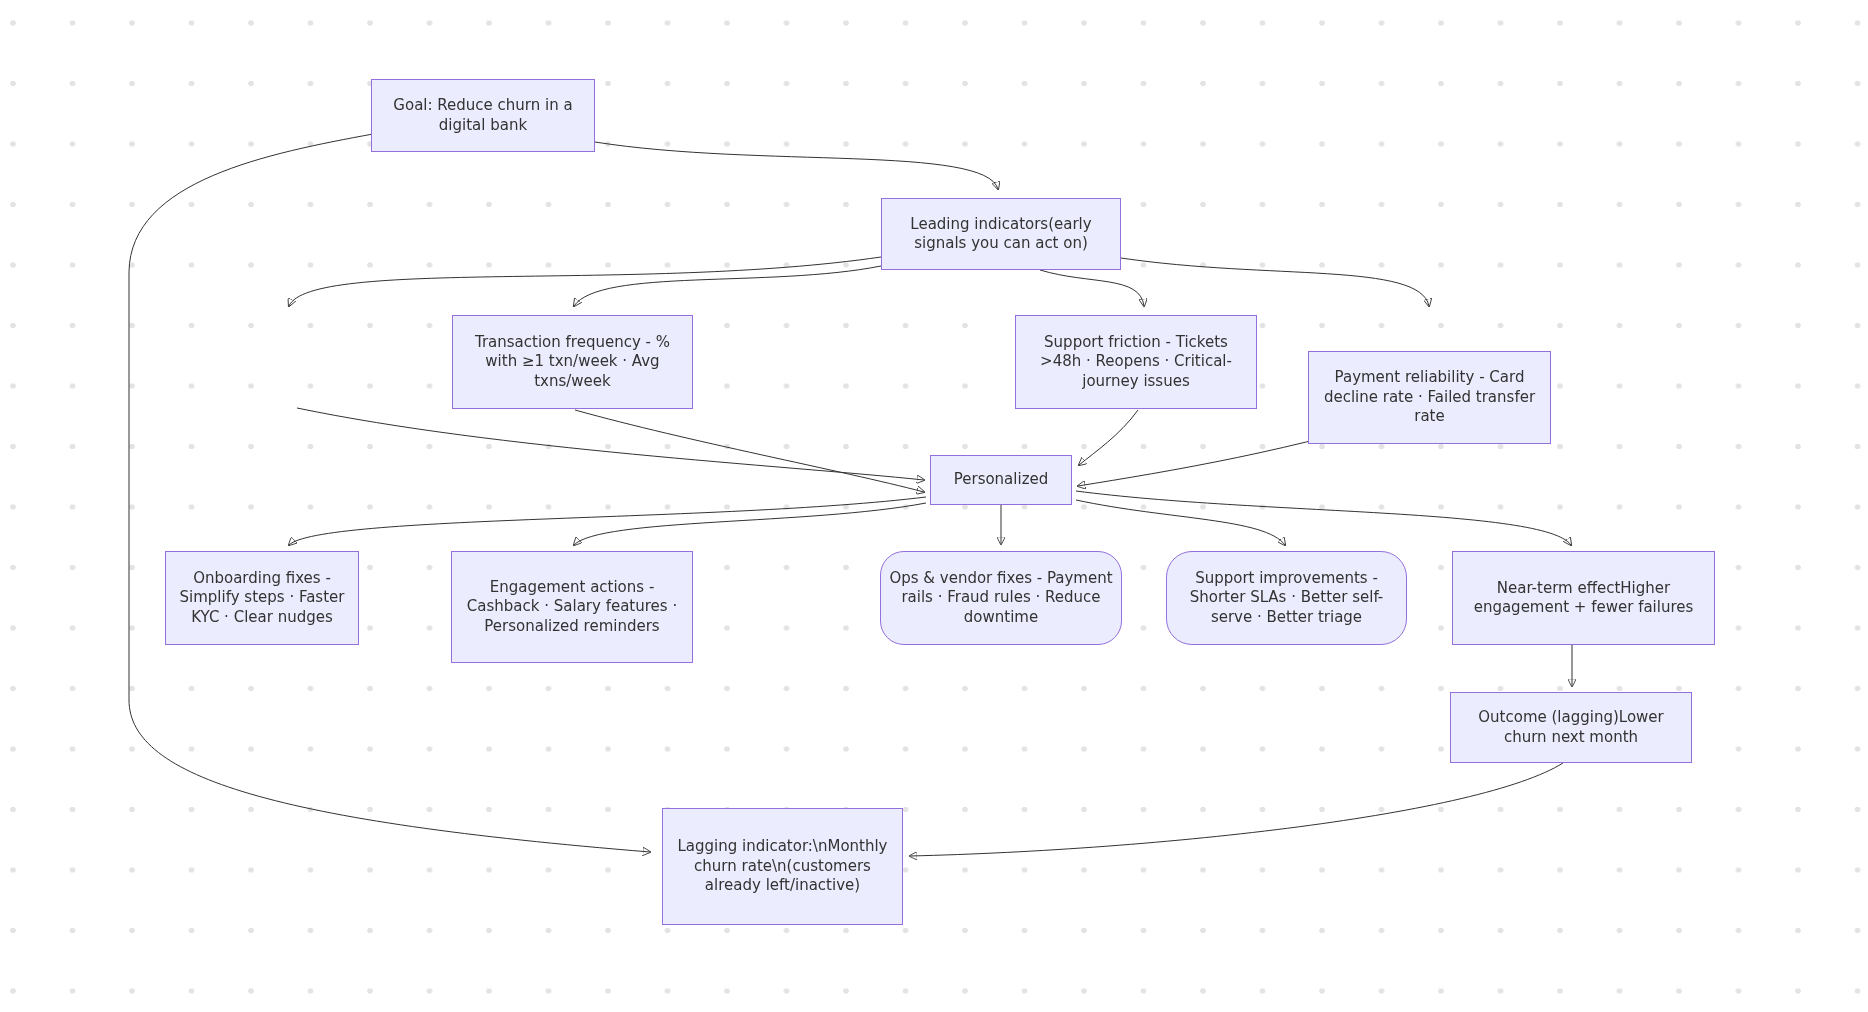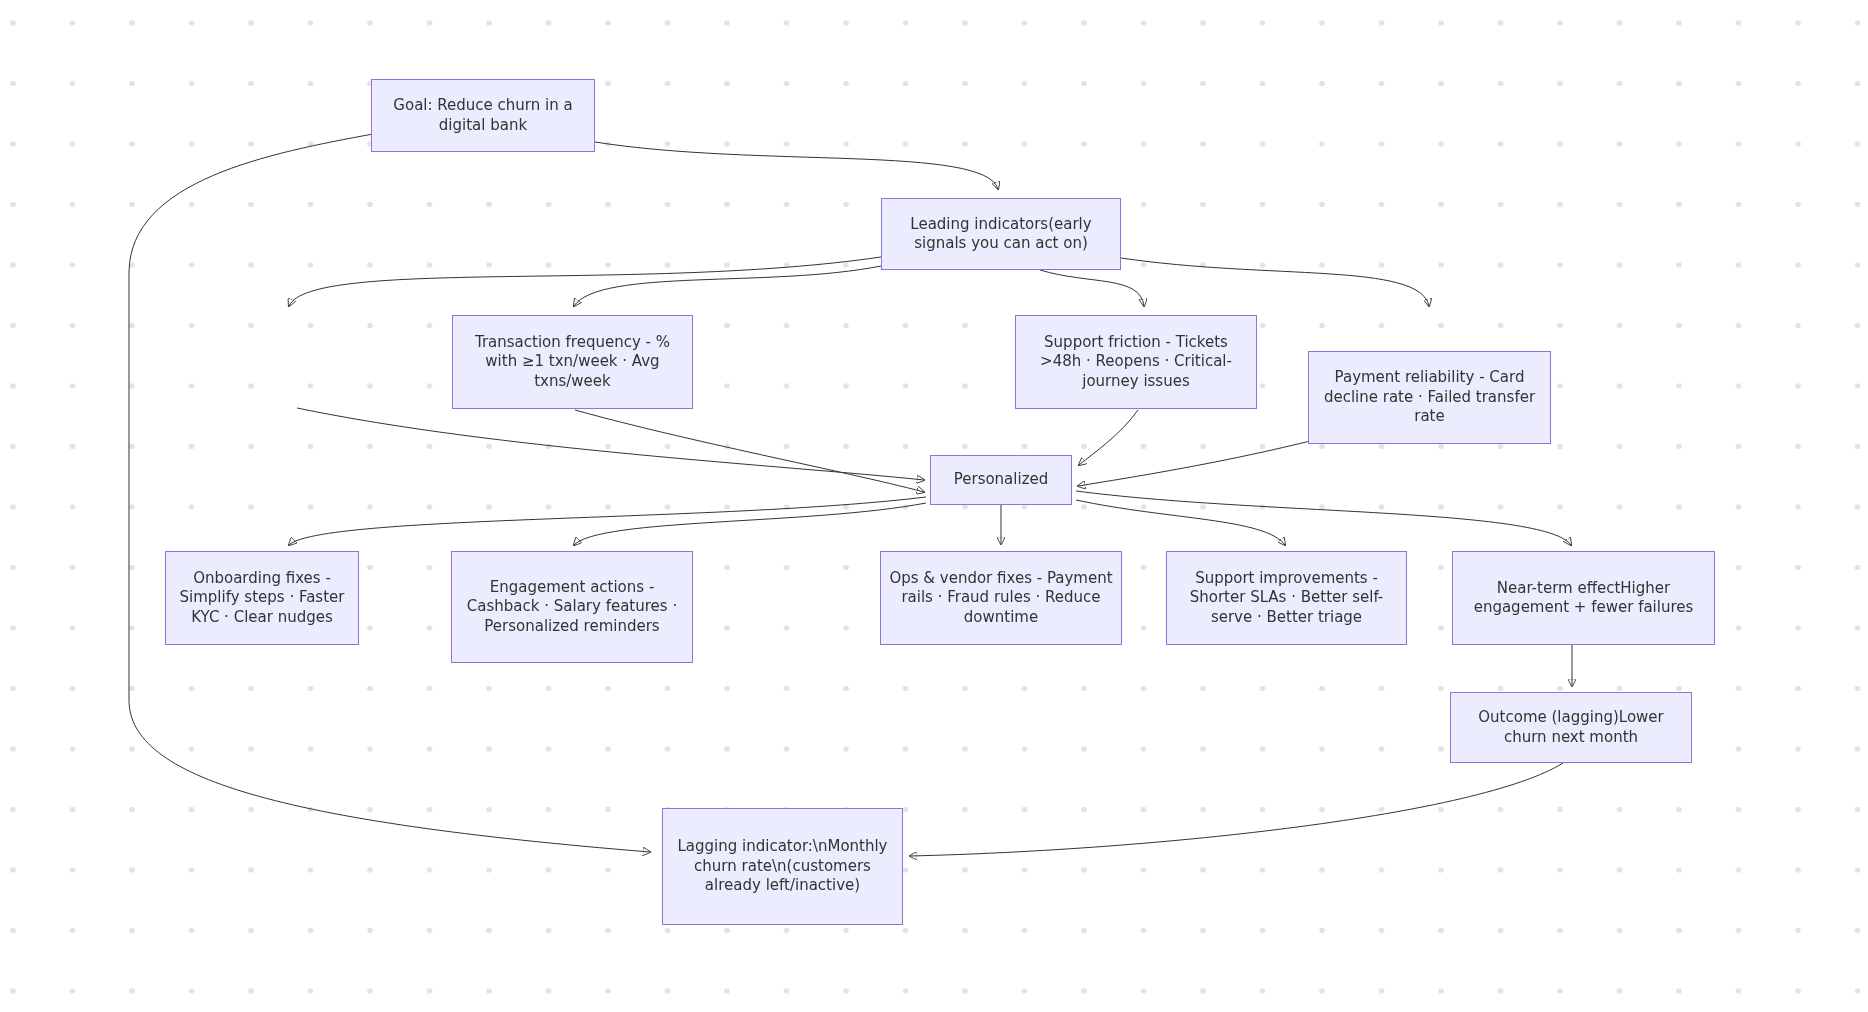--- a/index.html
+++ b/index.html
@@ -87,25 +87,25 @@
   </div>
 
   <div class="node" style="left:165px;top:551px;width:194px;height:94px;">
     <span>Onboarding fixes - Simplify steps · Faster KYC · Clear nudges</span>
   </div>
 
   <div class="node" style="left:451px;top:551px;width:242px;height:112px;">
     <span>Engagement actions - Cashback · Salary features · Personalized reminders</span>
   </div>
 
-  <div class="node" style="left:880px;top:551px;width:242px;height:94px;">
+  <div class="node" style="left:880px;top:551px;width:242px;height:94px;border-radius:24px;">
     <span>Ops &amp; vendor fixes - Payment rails · Fraud rules · Reduce downtime</span>
   </div>
 
-  <div class="node" style="left:1166px;top:551px;width:241px;height:94px;">
+  <div class="node" style="left:1166px;top:551px;width:241px;height:94px;border-radius:26px;">
     <span>Support improvements - Shorter SLAs · Better self-serve · Better triage</span>
   </div>
 
   <div class="node" style="left:1452px;top:551px;width:263px;height:94px;">
     <span>Near-term effectHigher engagement + fewer failures</span>
   </div>
 
   <div class="node" style="left:1450px;top:692px;width:242px;height:71px;">
     <span>Outcome (lagging)Lower churn next month</span>
   </div>

